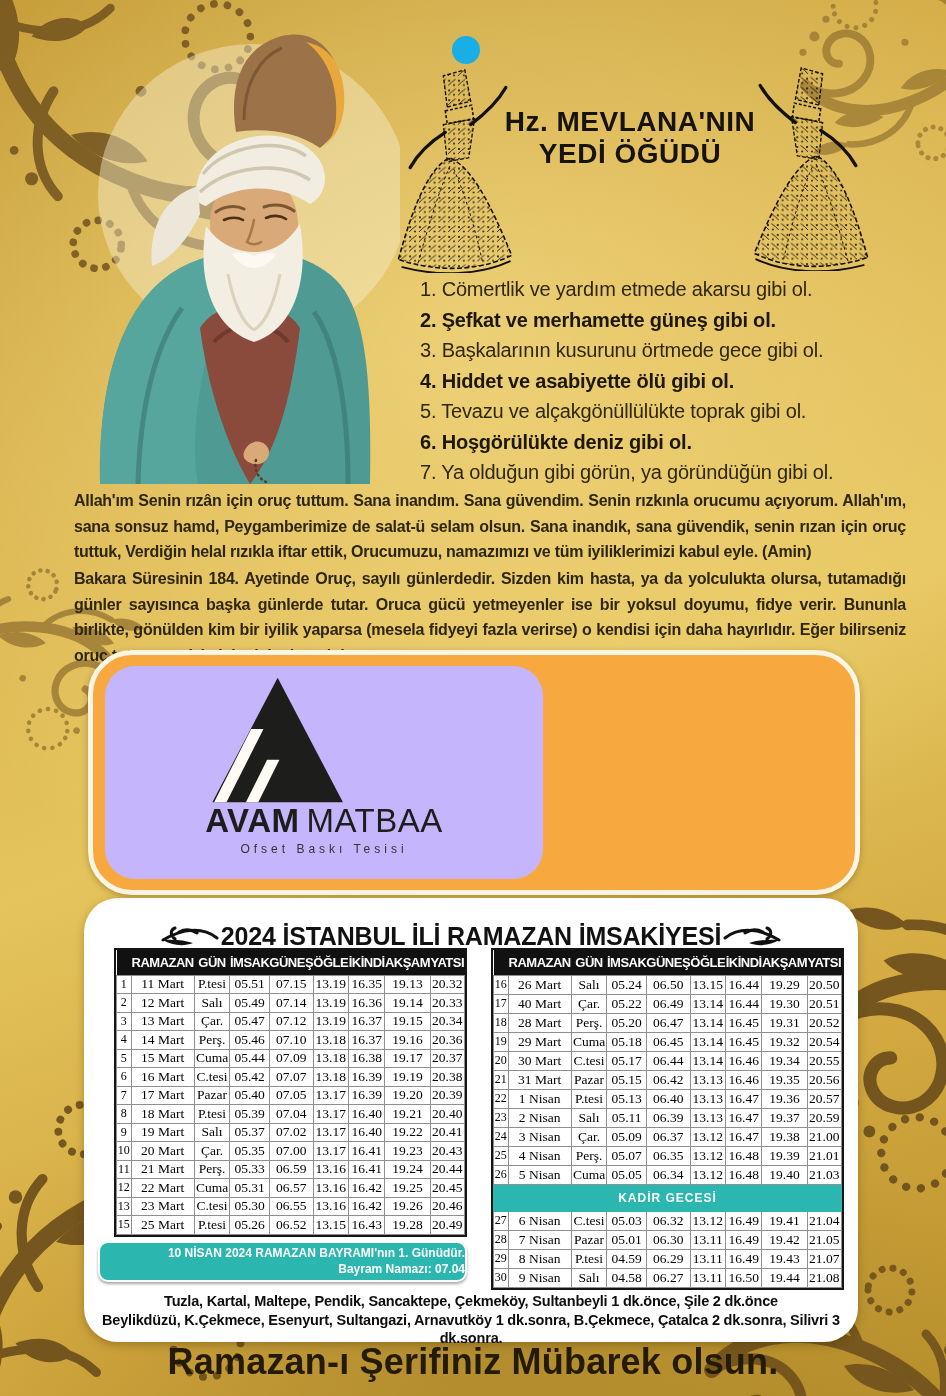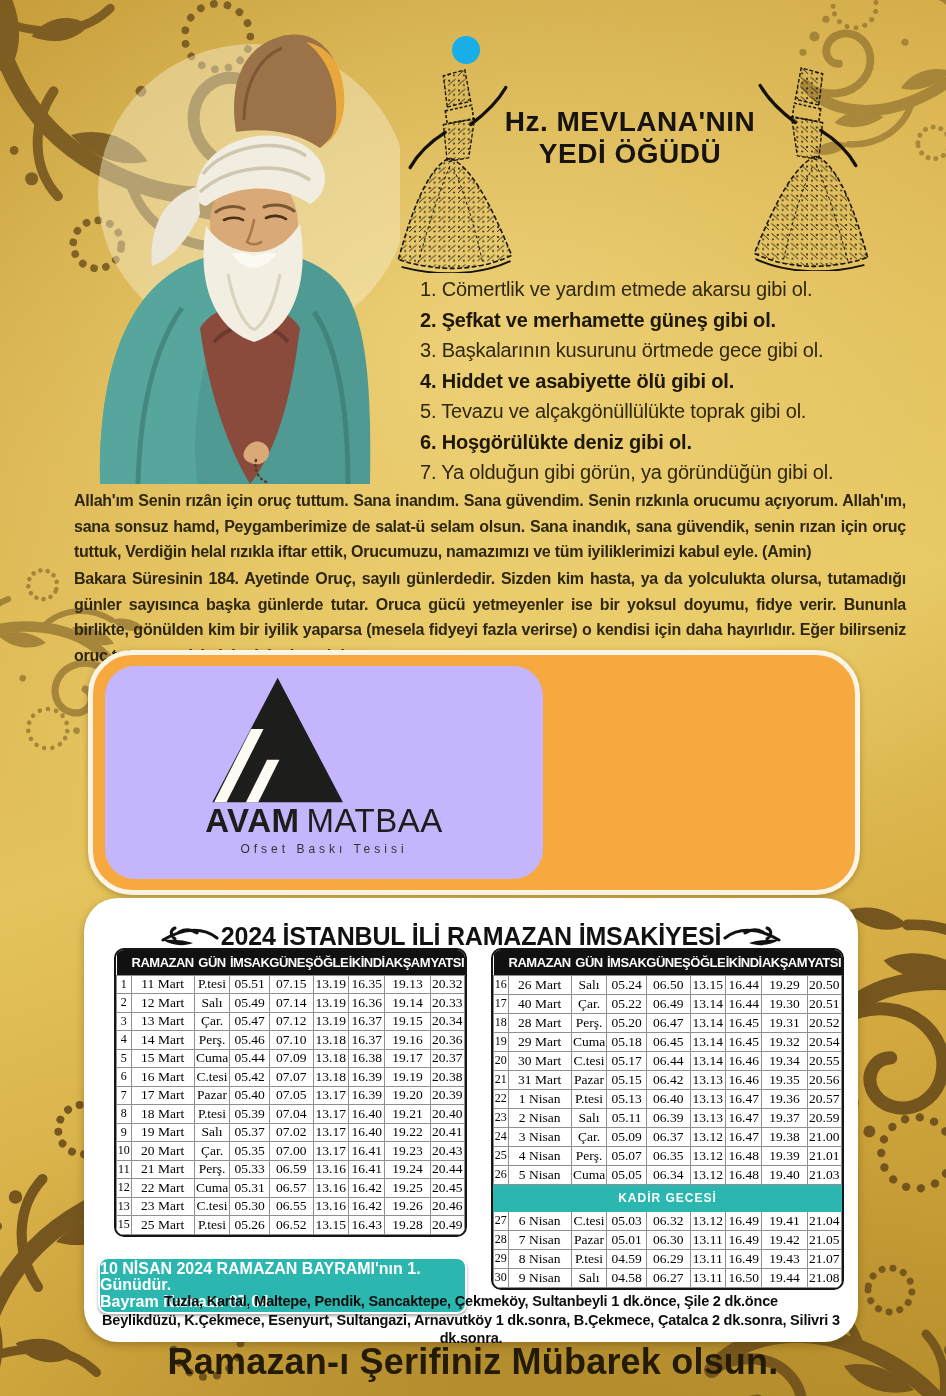--- a/index.html
+++ b/index.html
@@ -53,34 +53,34 @@
   .ad-l.s3{font-size:28px;margin-bottom:2px;}
   .ad-l.s4{font-size:41px;}
   .ad-l.s5{font-size:50px;}
 
   
   .panel{position:absolute;left:84px;top:898px;width:774px;height:444px;background:#ffffff;border-radius:34px;
     box-shadow:0 3px 8px rgba(80,55,0,.35);}
   .cal-title{position:absolute;left:0;top:12px;width:100%;display:flex;align-items:center;justify-content:center;gap:2px;
     color:#111;font-weight:800;font-size:25px;letter-spacing:-.2px;margin-top:12px;}
   .tables{position:absolute;left:14px;top:50px;width:746px;display:flex;gap:8px;}
-  .tbl-wrap{border:2px solid #151515;border-radius:10px;overflow:hidden;background:#fff;flex:1;margin-left:16px;}
+  .tbl-wrap{border:2px solid #151515;border-radius:0;overflow:hidden;background:#fff;flex:1;margin-left:16px;}
   table.cal{border-collapse:collapse;width:100%;}
   table.cal th{background:#111;color:#fff;font-size:13px;font-weight:700;letter-spacing:-.5px;height:25px;padding:0;}
   table.cal td{border:1px solid #8f8f8f;font-family:"Liberation Serif",serif;font-size:13.5px;color:#000;
     text-align:center;padding:0;white-space:nowrap;}
   .cal-left td{height:18.5px;}
   .cal-right td{height:19px;}
   table.cal td:first-child{font-size:12px;}
   col.c-num{width:24px;} col.c-date{width:66px;} col.c-day{width:50px;} col.c-t{width:38.5px;}
   tr.kadir-row td{background:#2bb7af;border:1px solid #2bb7af;color:#fff;font-family:"Liberation Sans",sans-serif;
     font-weight:800;font-size:19px;letter-spacing:1px;height:27px;}
-  .bayram-note{margin-top:20px;background:#2bb7af;border:2px solid #ffffff;border-radius:10px;
-    box-shadow:0 2px 3px rgba(0,0,0,.35);color:#fff;text-align:left;font-weight:800;
-    font-size:16px;line-height:16.5px;padding:2px 0;}
+  .bayram-note{margin-top:4px;background:#2bb7af;border:2px solid #ffffff;border-radius:10px;
+    box-shadow:0 2px 3px rgba(0,0,0,.35);color:#fff;text-align:right;font-weight:800;
+    font-size:12px;line-height:16.5px;padding:2px 0;}
   .left-col{flex:1;}
   .footnotes{position:absolute;left:0;top:394px;width:100%;text-align:center;color:#0d0d0d;
     font-size:14.5px;font-weight:800;line-height:18.5px;letter-spacing:-.2px;}
 
   .bottom-message{position:absolute;left:0;top:1341px;width:100%;text-align:center;
     font-size:36px;font-weight:700;color:#231b05;letter-spacing:.2px;}
 </style>
 </head>
 <body>
 

